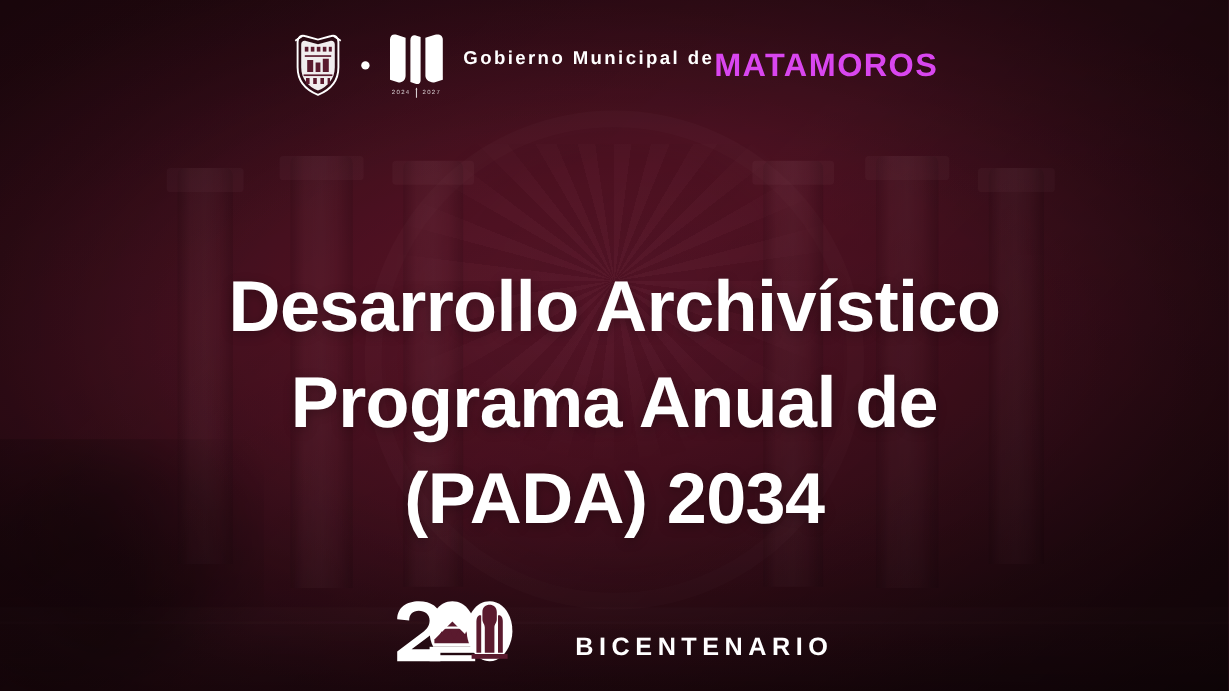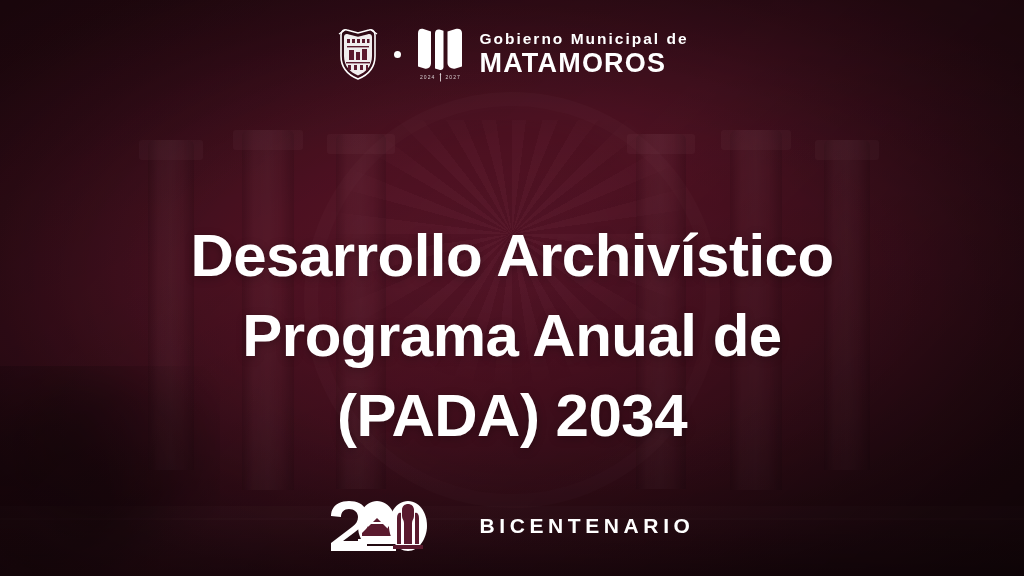--- a/index.html
+++ b/index.html
@@ -156,36 +156,35 @@
     gap: 3px;
   }
   .mono-years .torch {
     display: inline-block;
     width: 4px; height: 9px;
     background: rgba(255,255,255,.8);
     clip-path: polygon(50% 0%, 70% 22%, 62% 30%, 62% 100%, 38% 100%, 38% 30%, 30% 22%);
   }
   .wordmark {
     display: flex;
-    flex-direction: column;
     justify-content: center;
     line-height: 1;
   }
   .wordmark-top {
     font-size: 15.5px;
     font-weight: 600;
     letter-spacing: 2.0px;
     color: #fff;
     margin-bottom: 3px;
   }
   .wordmark-main {
     font-size: 27px;
     font-weight: 700;
     letter-spacing: 1.2px;
-    color: #ffffff;
+    color: #d946ef;
   }
 
   
   .title {
     position: absolute;
     left: 0; right: 0;
     top: 176px;
     text-align: center;
     color: #fff;
     font-size: 60px;
@@ -198,21 +197,21 @@
   }
   .title-line { display: block; }
 
   
   .footer {
     position: absolute;
     left: 0; right: 0;
     bottom: 24px;
     display: flex;
     justify-content: center;
-    align-items: center;
+    align-items: flex-end;
     gap: 14px;
   }
   .bicent-mark { width: 136px; height: 52px; display: block; }
   .bicent-text {
     font-size: 21px;
     font-weight: 700;
     letter-spacing: 4.6px;
     color: #fff;
   }
 </style>

